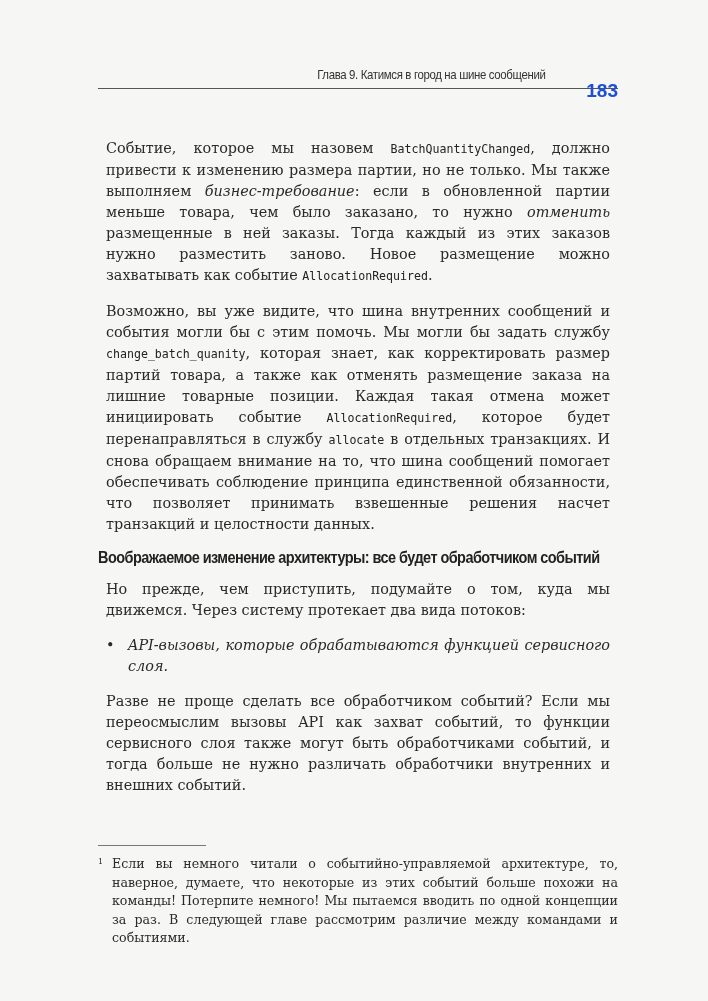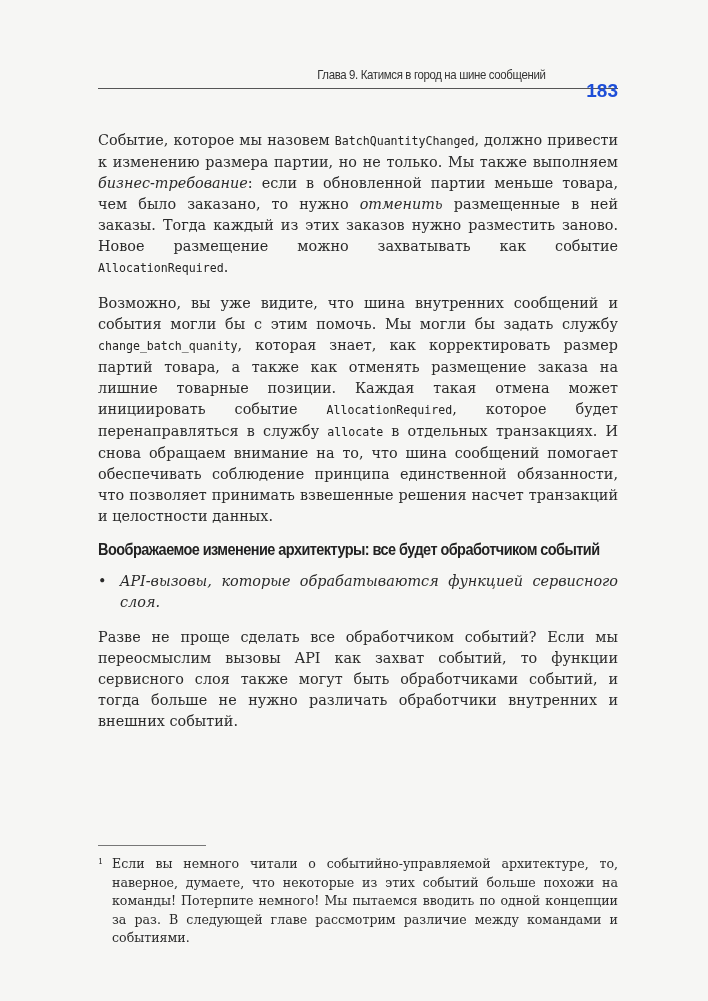--- a/index.html
+++ b/index.html
@@ -17,21 +17,21 @@
   .rh-title {
     position: absolute; right: 72px; top: 7px;
     font-family: "Liberation Sans", sans-serif; font-size: 13px;
     letter-spacing: -0.4px; color: #333; transform: scaleX(0.88); transform-origin: right;
   }
   .rh-num {
     position: absolute; right: 0; top: 20px;
     font-family: "Liberation Sans", sans-serif; font-weight: bold; font-size: 19px; color: #1d4ed8;
   }
   .body-text { position: absolute; top: 130px; left: 0; width: 520px; }
-  p, li { font-size: 14.4px; line-height: 21px; margin: 0; text-align: justify; }
+  p, li { font-size: 14.4px; line-height: 21px; margin: 8px; text-align: justify; }
   p { margin-bottom: 14px; }
   code { font-family: "DejaVu Sans Mono", "Liberation Mono", monospace; font-size: 11.6px; color: #222; }
   em { font-style: italic; }
   h2 {
     font-family: "Liberation Sans", sans-serif; font-weight: bold; font-size: 15.6px;
     letter-spacing: -0.6px; margin: 10px 0 12px 0; color: #222; white-space: nowrap;
     transform: scaleX(0.93); transform-origin: left;
   }
   ul { list-style: none; padding: 0; margin: 0 0 14px 0; }
   ul li { position: relative; padding-left: 22px; margin-bottom: 10px; font-style: italic; }
@@ -54,20 +54,21 @@
     <span class="rh-num">183</span>
   </div>
 
   <div class="body-text">
     <p><span>Событие, которое мы назовем </span><code>BatchQuantityChanged</code><span>, должно привести к изменению размера партии, но не только. Мы также выполняем </span><em>бизнес-требование</em><span>: если в обновленной партии меньше товара, чем было заказано, то нужно </span><em>отменить</em><span> размещенные в ней заказы. Тогда каждый из этих заказов нужно разместить заново. Новое размещение можно захватывать как событие </span><code>AllocationRequired</code><span>.</span></p>
 
     <p><span>Возможно, вы уже видите, что шина внутренних сообщений и события могли бы с этим помочь. Мы могли бы задать службу </span><code>change_batch_quanity</code><span>, которая знает, как корректировать размер партий товара, а также как отменять размещение заказа на лишние товарные позиции. Каждая такая отмена может инициировать событие </span><code>AllocationRequired</code><span>, которое будет перенаправляться в службу </span><code>allocate</code><span> в отдельных транзакциях. И снова обращаем внимание на то, что шина сообщений помогает обеспечивать соблюдение принципа единственной обязанности, что позволяет принимать взвешенные решения насчет транзакций и целостности данных.</span></p>
 
     <h2>Воображаемое изменение архитектуры: все будет обработчиком событий</h2>
 
+    <p>Но прежде, чем приступить, подумайте о том, куда мы движемся. Через систему протекает два вида потоков:</p>
 
     <ul>
       <li>API-вызовы, которые обрабатываются функцией сервисного слоя.</li>
     </ul>
 
     <p>Разве не проще сделать все обработчиком событий? Если мы переосмыслим вызовы API как захват событий, то функции сервисного слоя также могут быть обработчиками событий, и тогда больше не нужно различать обработчики внутренних и внешних событий.</p>
 
     <ul>
     </ul>
   </div>

